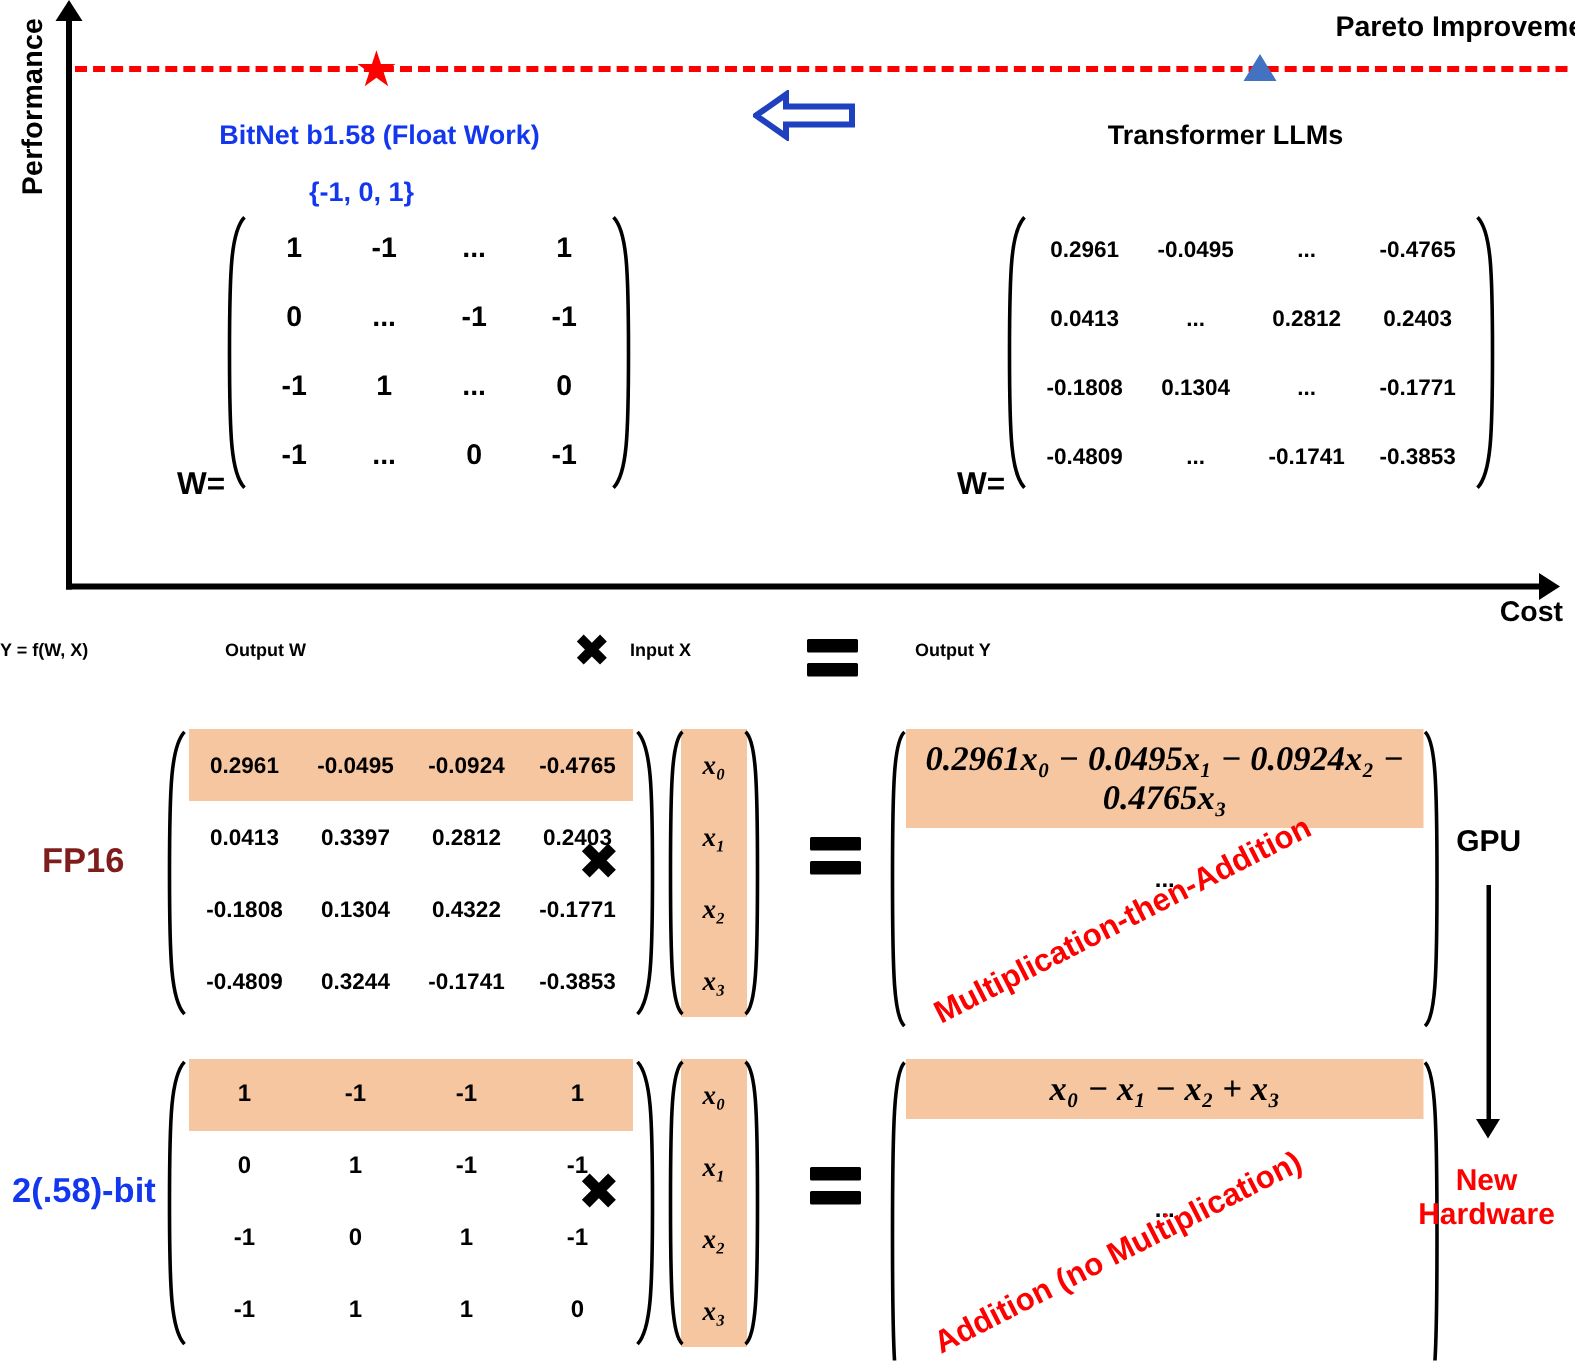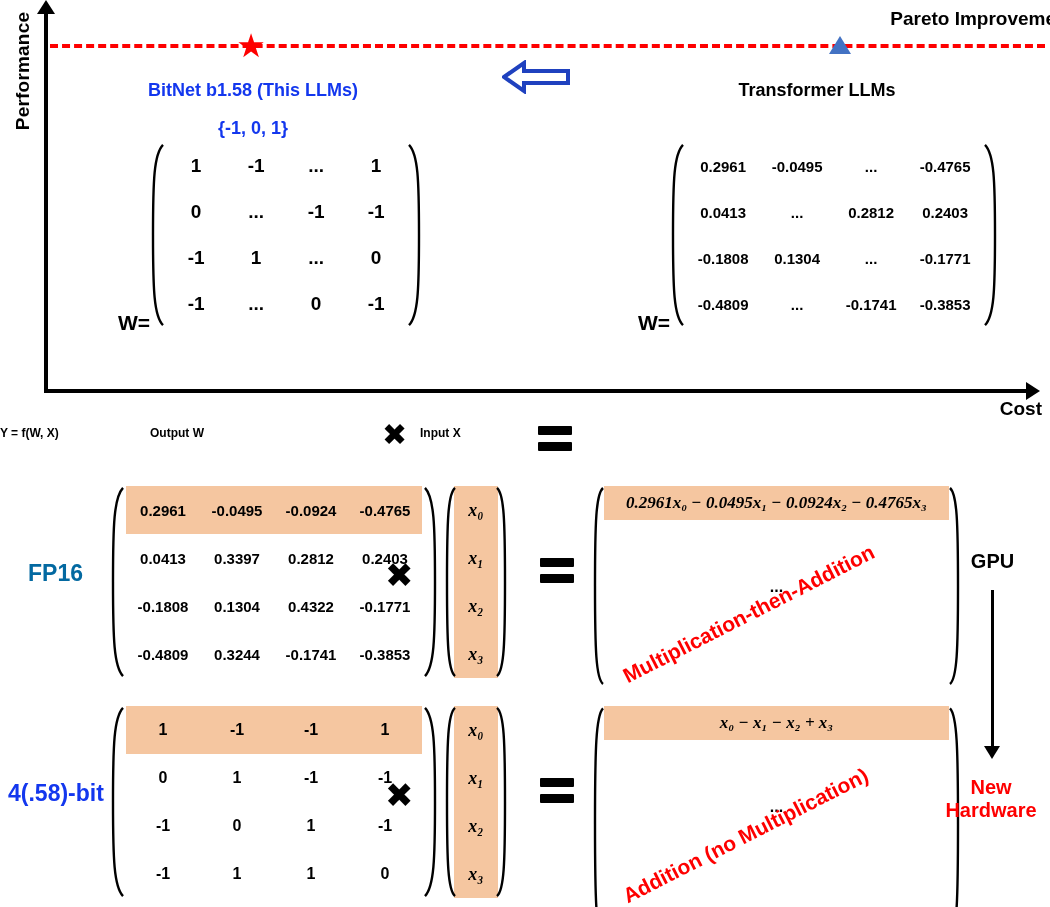--- a/index.html
+++ b/index.html
@@ -92,21 +92,21 @@
 
   
   .vec{position:absolute;}
   .vec .mx-cell{font-size:18px;width:44px;height:48px;font-style:italic;font-family:"Liberation Serif","DejaVu Serif",serif;}
 
   
   .outbox{position:absolute;}
   .out-inner{position:relative;}
   .out-eq{
     font-family:"Liberation Serif","DejaVu Serif",serif;
-    font-style:italic;font-weight:bold;font-size:17px;text-align:center;
+    font-style:italic;font-weight:bold;font-size:23px;text-align:center;
     padding:7px 6px;
   }
   .out-dots{position:absolute;left:0;width:100%;text-align:center;font-size:16px;font-weight:bold;color:#000;}
   .diagtext{
     position:absolute;color:#fe0000;font-weight:bold;font-size:21px;white-space:nowrap;
     transform-origin:left bottom;
   }
 
   .vline{position:absolute;background:#000;width:3px;}
   .vhead{position:absolute;width:0;height:0;border-left:8px solid transparent;border-right:8px solid transparent;border-top:13px solid #000;}
@@ -131,22 +131,22 @@
 
   <div class="star">★</div>
   <div class="tri"></div>
 
   <div class="arrow-left">
     <svg width="68" height="34" viewBox="0 0 68 34">
       <polygon points="2,17 22,3 22,11 66,11 66,23 22,23 22,31" fill="none" stroke="#1f41bf" stroke-width="4" stroke-linejoin="miter"></polygon>
     </svg>
   </div>
 
-  <div class="lbl-blue" style="left:108px;top:80px;width:290px;">BitNet b1.58 (This LLMs)</div>
-  <div class="lbl-blue" style="left:108px;top:118px;width:290px;">{-1, 0, 1}</div>
+  <div class="lbl-blue" style="left:108px;top:80px;width:290px;">BitNet b1.58 (Float Work)</div>
+  <div class="lbl-blue" style="left:96px;top:118px;width:290px;">{-1, 0, 1}</div>
 
   <div class="lbl-black" style="left:672px;top:80px;width:290px;">Transformer LLMs</div>
 
   <div id="m-bitnet">
     <span class="wlabel">W=</span><span class="matrix" style="padding:0 16px;">
       <span class="bracket" style="left:0;">
         <svg viewBox="0 0 14 100" preserveAspectRatio="none">
           <path d="M13 1 C4 6 3 20 3 50 C3 80 4 94 13 99" fill="none" stroke="#000" stroke-width="2.4" vector-effect="non-scaling-stroke"></path>
         </svg>
       </span>
@@ -229,22 +229,23 @@
 <div id="bottom">
 
   <div class="hdr" style="left:0px;top:8px;width:210px;">Y = f(W, X)</div>
   <div class="hdr" style="left:150px;top:8px;width:240px;">Output W</div>
   <div class="opx" style="left:382px;top:2px;">✖</div>
   <div class="hdr" style="left:420px;top:8px;width:110px;">Input X</div>
   <div class="opeq" style="left:538px;top:8px;">
       <i></i>
       <i></i>
     </div>
-
-  <div class="rowlabel" style="left: 28px; top: 142px; color: #0369a1;">FP16</div>
+  <div class="hdr" style="left:610px;top:8px;width:320px;">Output Y</div>
+
+  <div class="rowlabel" style="left: 28px; top: 142px; color: #7f1d1d;">FP16</div>
 
   <div id="m-fp16" class="matrix" style="padding:0 16px;">
     <span class="bracket" style="left:0;">
       <svg viewBox="0 0 14 100" preserveAspectRatio="none">
         <path d="M13 1 C4 6 3 20 3 50 C3 80 4 94 13 99" fill="none" stroke="#000" stroke-width="2.4" vector-effect="non-scaling-stroke"></path>
       </svg>
     </span>
     <span class="mx-inner" id="mx-fp16">
         <span class="mx-row">
           <span class="mx-cell hl">0.2961</span>
@@ -323,21 +324,21 @@
       <div class="out-dots" style="top:92px;">...</div>
       <div class="diagtext" style="left:26px;top:178px;transform:rotate(-27deg);">Multiplication-then-Addition</div>
     </div>
     <span class="bracket" style="right:0;">
       <svg viewBox="0 0 14 100" preserveAspectRatio="none">
         <path d="M1 1 C8 4 9 18 9 50 C9 82 8 96 1 99" fill="none" stroke="#000" stroke-width="2.4" vector-effect="non-scaling-stroke"></path>
       </svg>
     </span>
   </div>
 
-  <div class="rowlabel" style="left:8px;top:362px;color:#1337ee;">4(.58)-bit</div>
+  <div class="rowlabel" style="left:8px;top:362px;color:#1337ee;">2(.58)-bit</div>
 
   <div id="m-tern" class="matrix" style="padding:0 16px;">
     <span class="bracket" style="left:0;">
       <svg viewBox="0 0 14 100" preserveAspectRatio="none">
         <path d="M13 1 C4 6 3 20 3 50 C3 80 4 94 13 99" fill="none" stroke="#000" stroke-width="2.4" vector-effect="non-scaling-stroke"></path>
       </svg>
     </span>
     <span class="mx-inner" id="mx-tern">
         <span class="mx-row">
           <span class="mx-cell hl">1</span>

